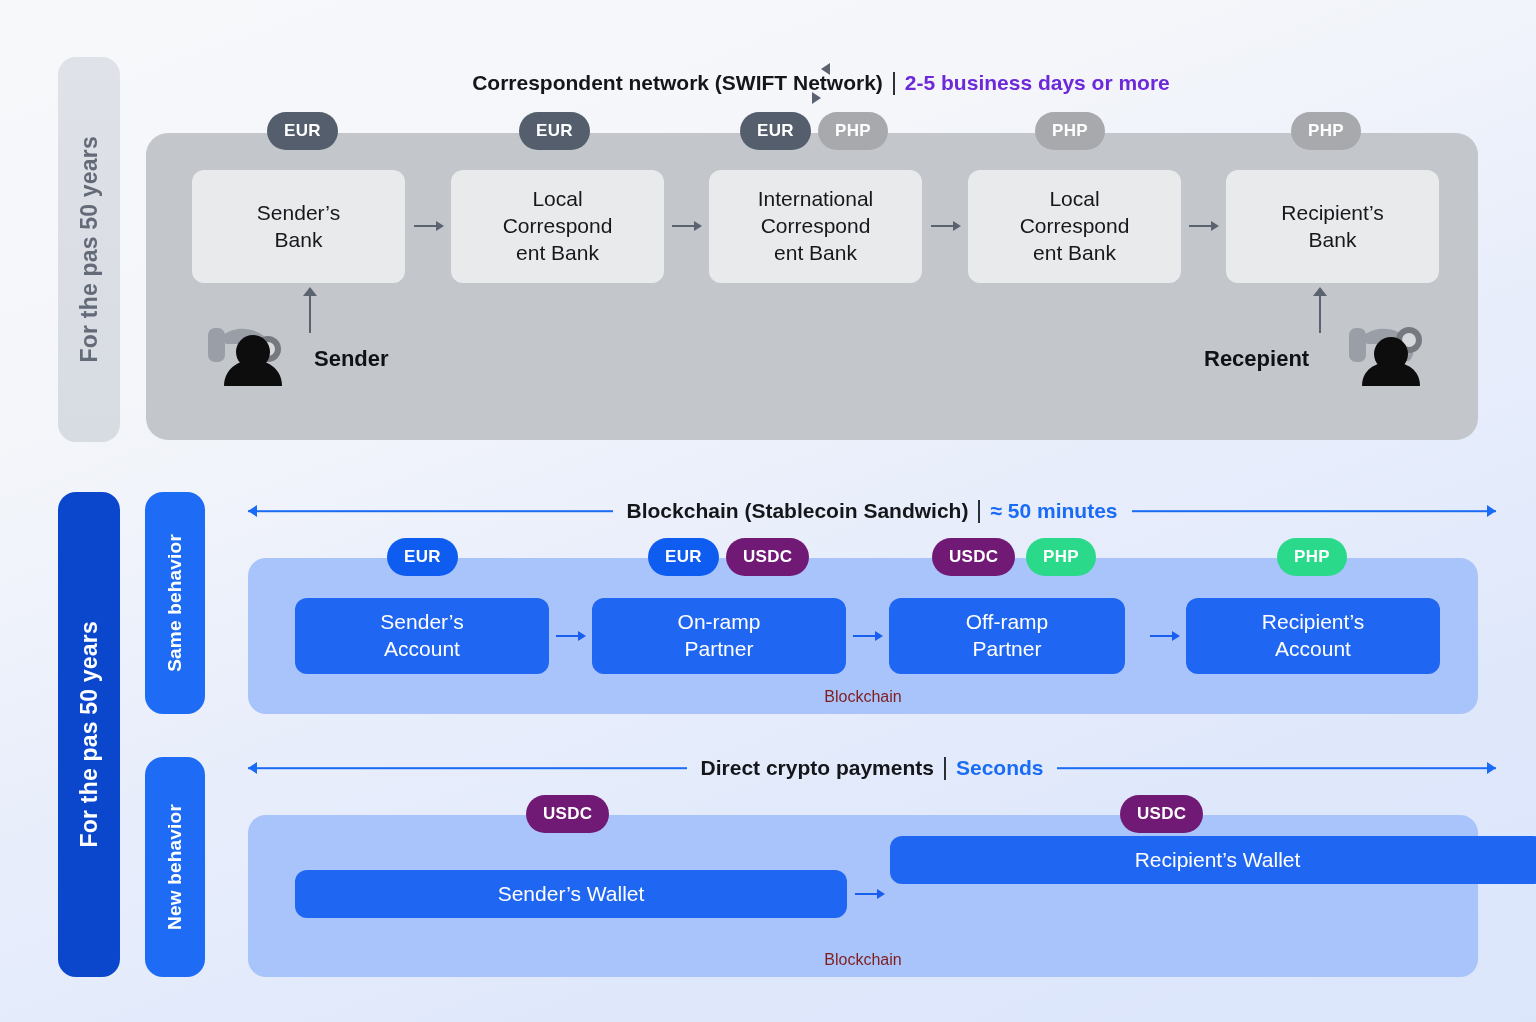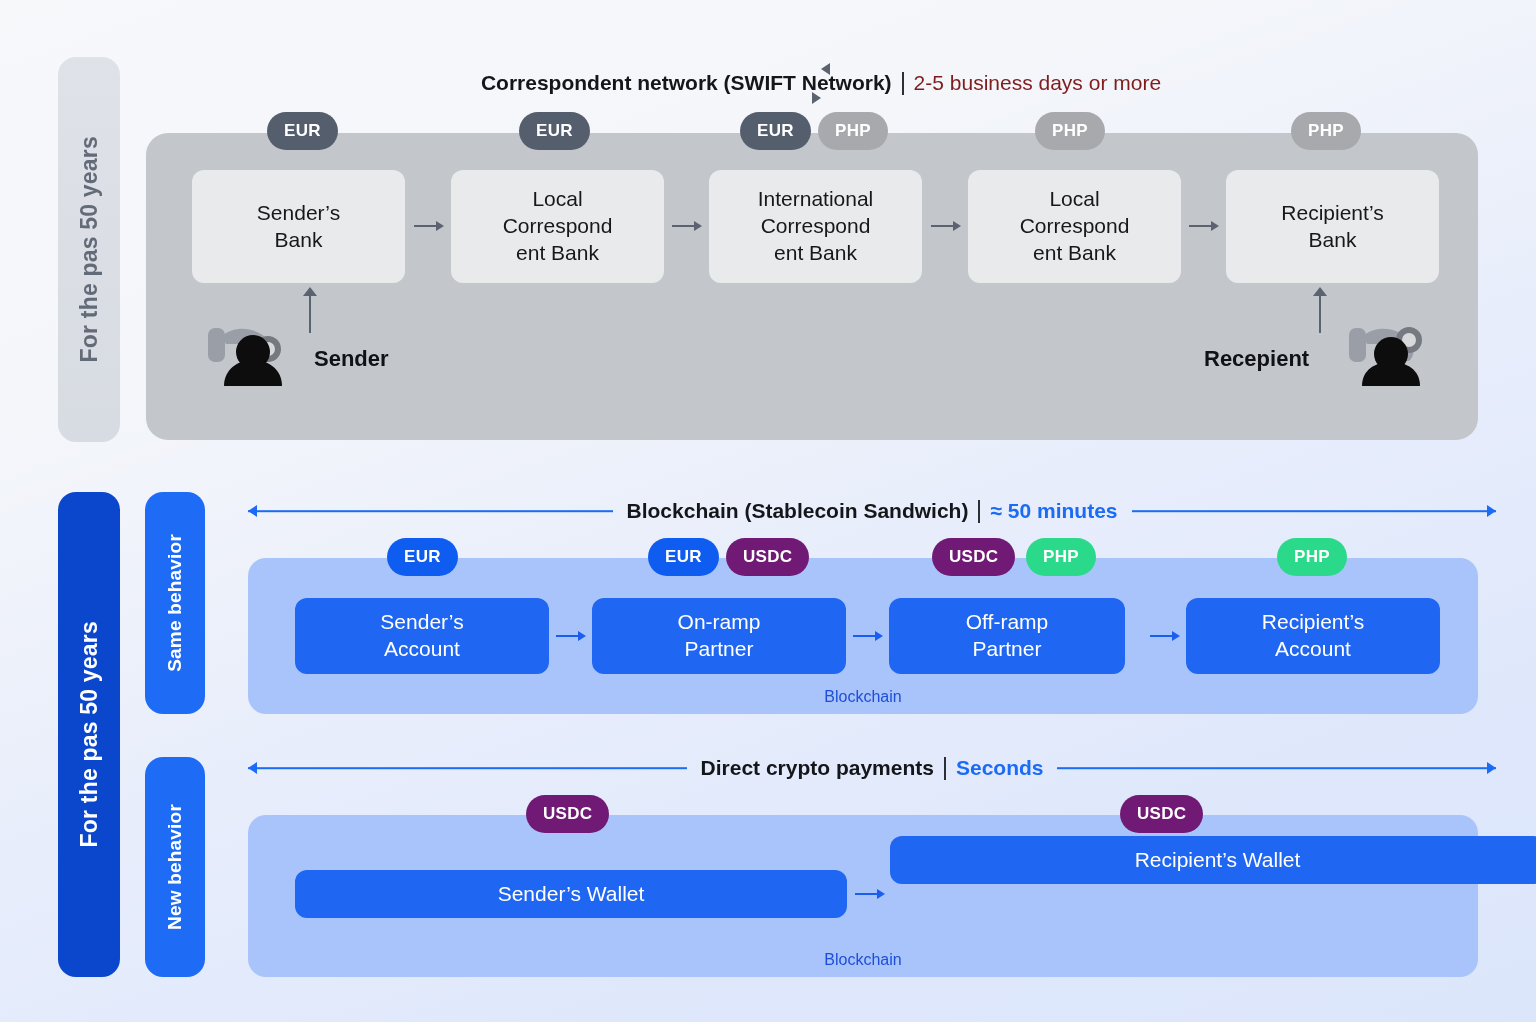--- a/index.html
+++ b/index.html
@@ -73,21 +73,21 @@
     font-size: 21px;
     font-weight: bold;
     color: #14161a;
     white-space: nowrap;
     display: flex; align-items: center; gap: 10px;
   }
   .sec-head .title .sep {
     display: inline-block; width: 2px; height: 23px;
     background: #2b2f36;
   }
-  .sec-head .title .sub { font-weight: normal; color: #7f1d1d; }
+  .sec-head .title .sub { font-weight: bold; color: #6d28d9; }
   .sec-head .title .sub.accent { font-weight: bold; color: #1a6bf5; }
 
   
   #head-swift .line i { background: #5b6370; }
   #head-swift .line.left::before { left: 0; border-right: 9px solid #5b6370; }
   #head-swift .line.right::after { right: 0; border-left: 9px solid #5b6370; }
 
   
   .sec-head.blue .line i { background: #1a6bf5; }
   .sec-head.blue .line.left::before { left: 0; border-right: 9px solid #1a6bf5; }
@@ -100,21 +100,21 @@
   #panel-chain { left: 248px; top: 558px; width: 1230px; height: 156px;
     background: #a9c4fb; border-radius: 18px; }
   #panel-direct { left: 248px; top: 815px; width: 1230px; height: 162px;
     background: #a9c4fb; border-radius: 18px; }
 
   .panel-caption {
     position: absolute;
     width: 100%;
     text-align: center;
     font-size: 16px;
-    color: #1d4ed8;
+    color: #7f1d1d;
     bottom: 8px;
   }
 
   
   .node {
     position: absolute;
     border-radius: 12px;
     display: flex;
     align-items: center;
     justify-content: center;

